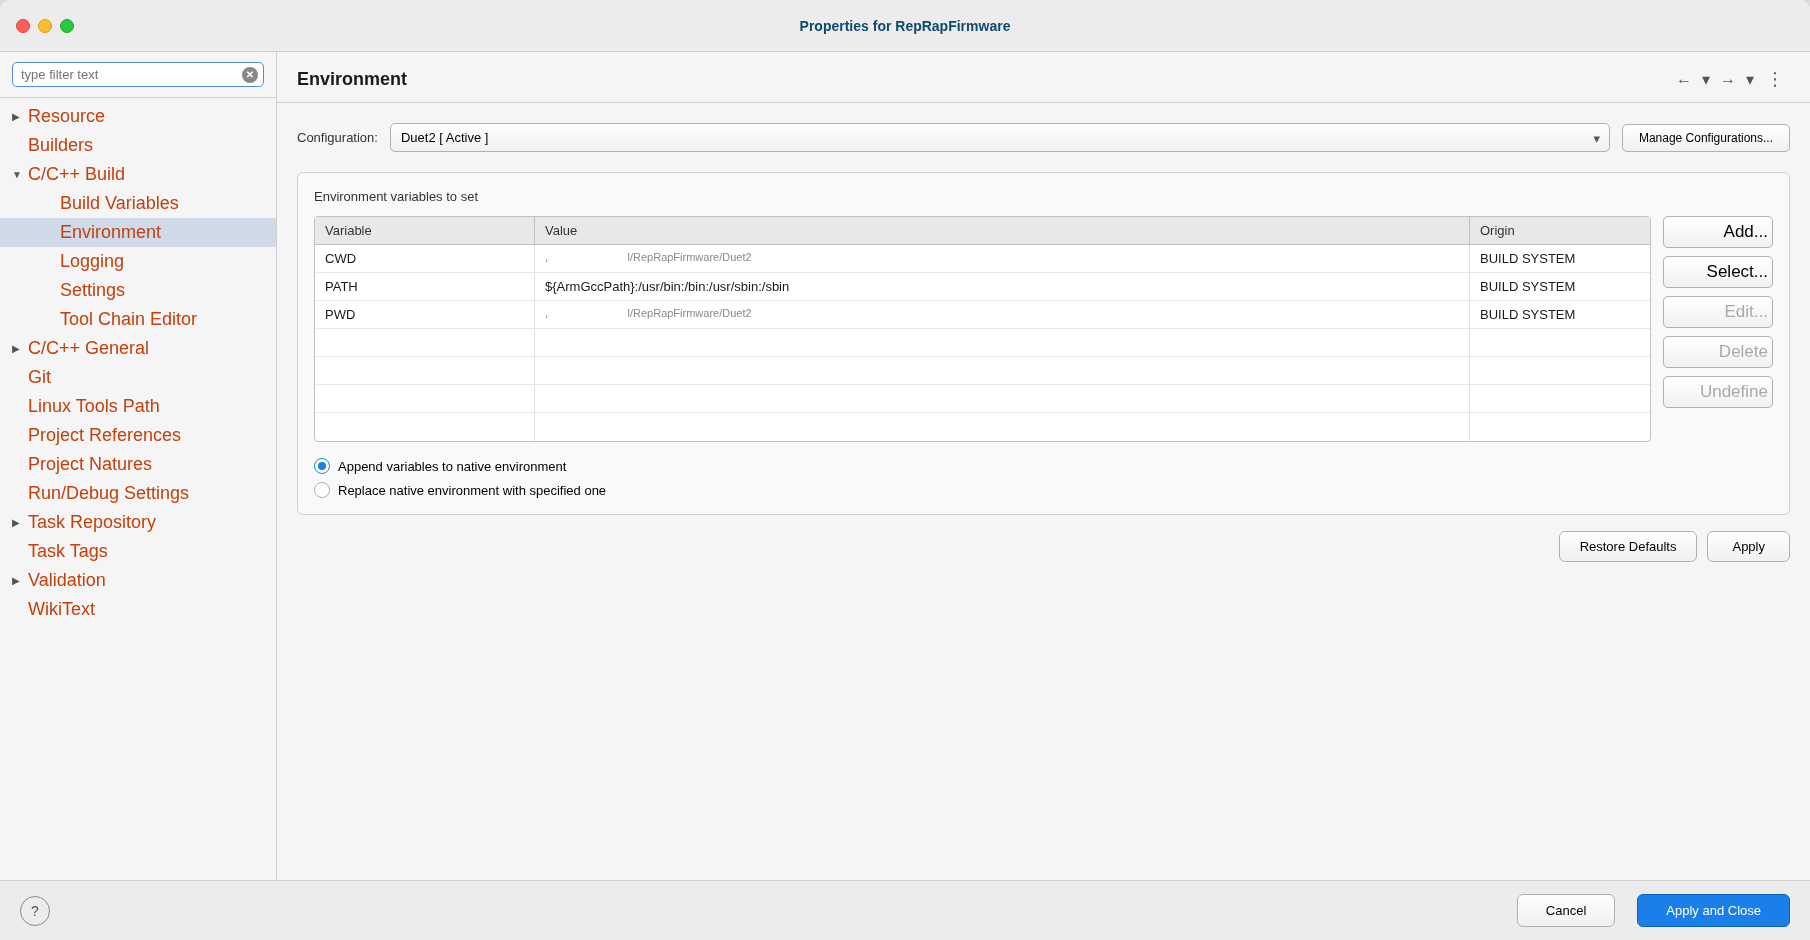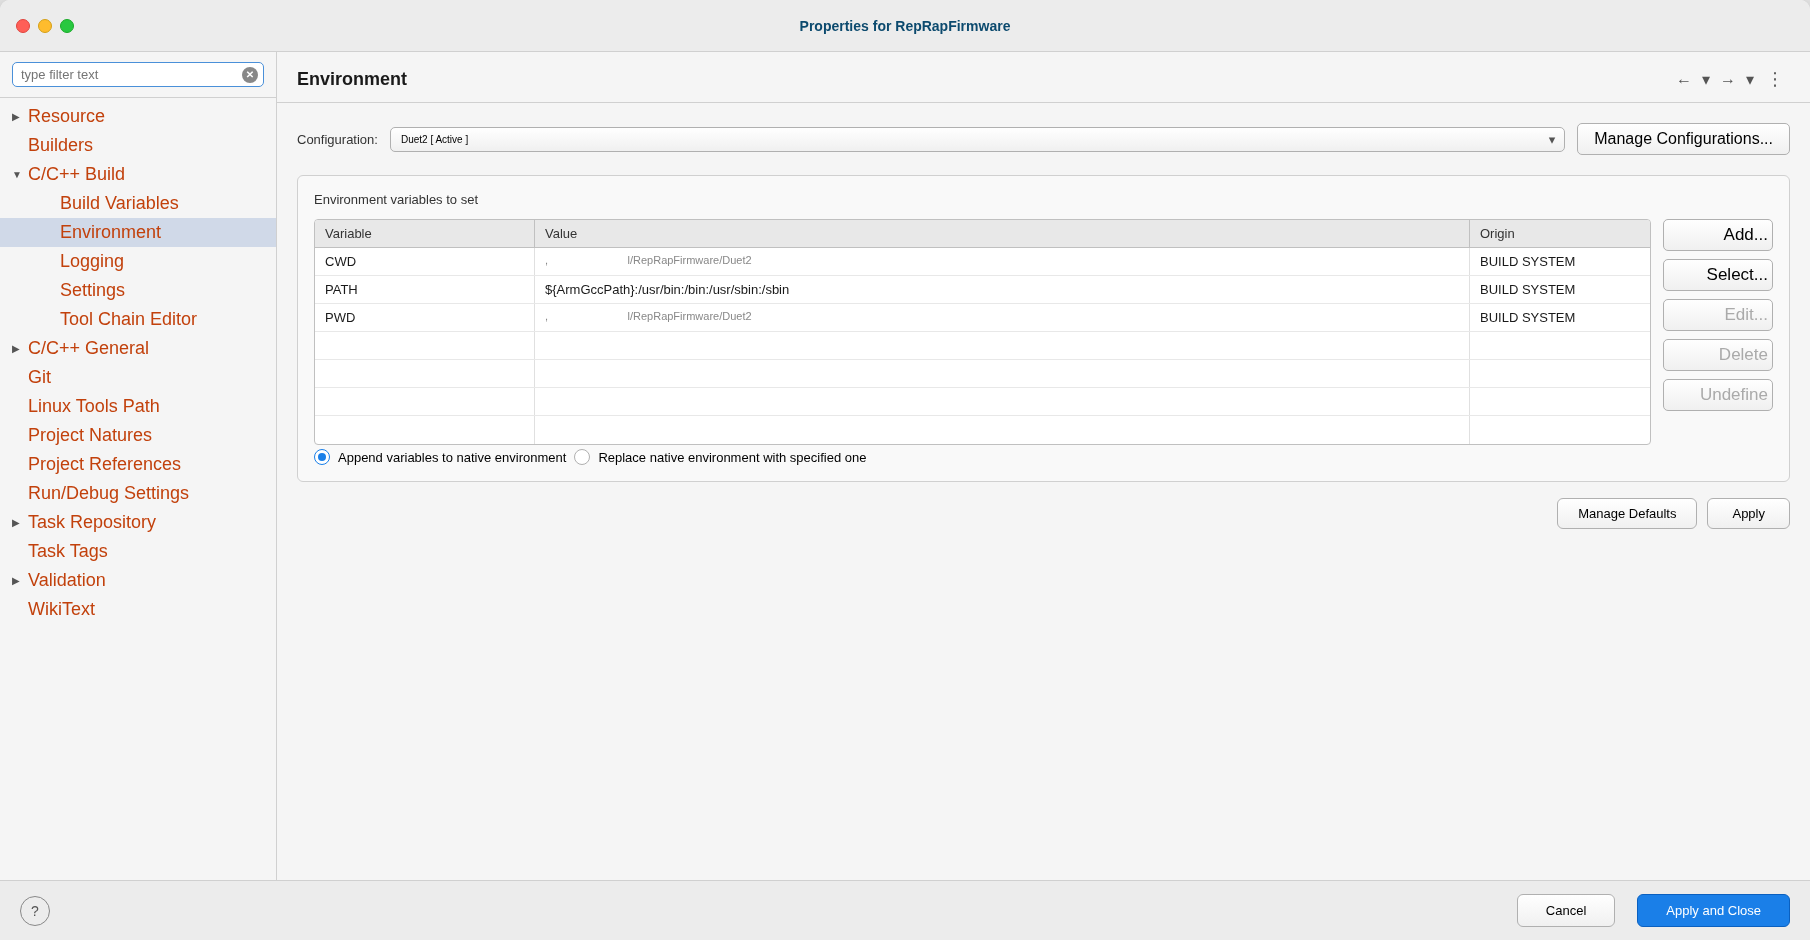--- a/index.html
+++ b/index.html
@@ -187,38 +187,38 @@
     .config-select-wrapper {
       flex: 1;
       position: relative;
     }
     .config-select {
       width: 100%;
       padding: 6px 30px 6px 10px;
       border: 1px solid #b0b0b0;
       border-radius: 5px;
       background: linear-gradient(to bottom, #fff, #f0f0f0);
-      font-size: 10px;
+      font-size: 13px;
       appearance: none;
       cursor: pointer;
     }
     .select-arrow {
       position: absolute;
       right: 10px;
       top: 50%;
       transform: translateY(-50%);
       color: #555;
       pointer-events: none;
     }
     .manage-btn {
       padding: 6px 16px;
       background: linear-gradient(to bottom, #fff, #f0f0f0);
       border: 1px solid #b0b0b0;
       border-radius: 5px;
-      font-size: 16px;
+      font-size: 12px;
       cursor: pointer;
       white-space: nowrap;
     }
     .env-section {
       background: #f9f9f9;
       border: 1px solid #d0d0d0;
       border-radius: 6px;
       padding: 16px;
       margin-bottom: 16px;
     }
@@ -285,23 +285,23 @@
       border-radius: 5px;
       font-size: 17px;
       cursor: pointer;
       text-align: right;
     }
     .action-btn:disabled {
       color: #aaa;
       cursor: default;
     }
     .radio-group {
-      margin-top: 4px;
-      display: flex;
-      flex-direction: row;
+      margin-top: 16px;
+      display: flex;
+      flex-direction: column;
       gap: 8px;
     }
     .radio-item {
       display: flex;
       align-items: center;
       gap: 8px;
       font-size: 13px;
       cursor: pointer;
     }
     .radio-circle {
@@ -474,26 +474,26 @@
           <span class="tree-label">Git</span>
         </div>
 
         <div class="tree-item level-0">
           <span class="tree-chevron"> </span>
           <span class="tree-label">Linux Tools Path</span>
         </div>
 
         <div class="tree-item level-0">
           <span class="tree-chevron"> </span>
+          <span class="tree-label">Project References</span>
+        </div>
+
+        <div class="tree-item level-0">
+          <span class="tree-chevron"> </span>
           <span class="tree-label">Project Natures</span>
-        </div>
-
-        <div class="tree-item level-0">
-          <span class="tree-chevron"> </span>
-          <span class="tree-label">Project References</span>
         </div>
 
         <div class="tree-item level-0">
           <span class="tree-chevron"> </span>
           <span class="tree-label">Run/Debug Settings</span>
         </div>
 
         <div class="tree-item level-0">
           <span class="tree-chevron">▶</span>
           <span class="tree-label">Task Repository</span>
@@ -609,21 +609,21 @@
               <span>Append variables to native environment</span>
             </label>
             <label class="radio-item">
               <div class="radio-circle"></div>
               <span>Replace native environment with specified one</span>
             </label>
           </div>
         </div>
 
         <div class="bottom-bar" style="background:transparent; border:none; padding: 0; justify-content: flex-end; gap:10px; margin-top:10px;">
-          <button class="restore-btn">Manage Defaults</button>
+          <button class="restore-btn">Restore Defaults</button>
           <button class="apply-btn">Apply</button>
         </div>
       </div>
     </div>
   </div>
 
   <div class="footer">
     <button class="help-btn">?</button>
     <div class="footer-actions">
       <button class="cancel-btn">Cancel</button>

